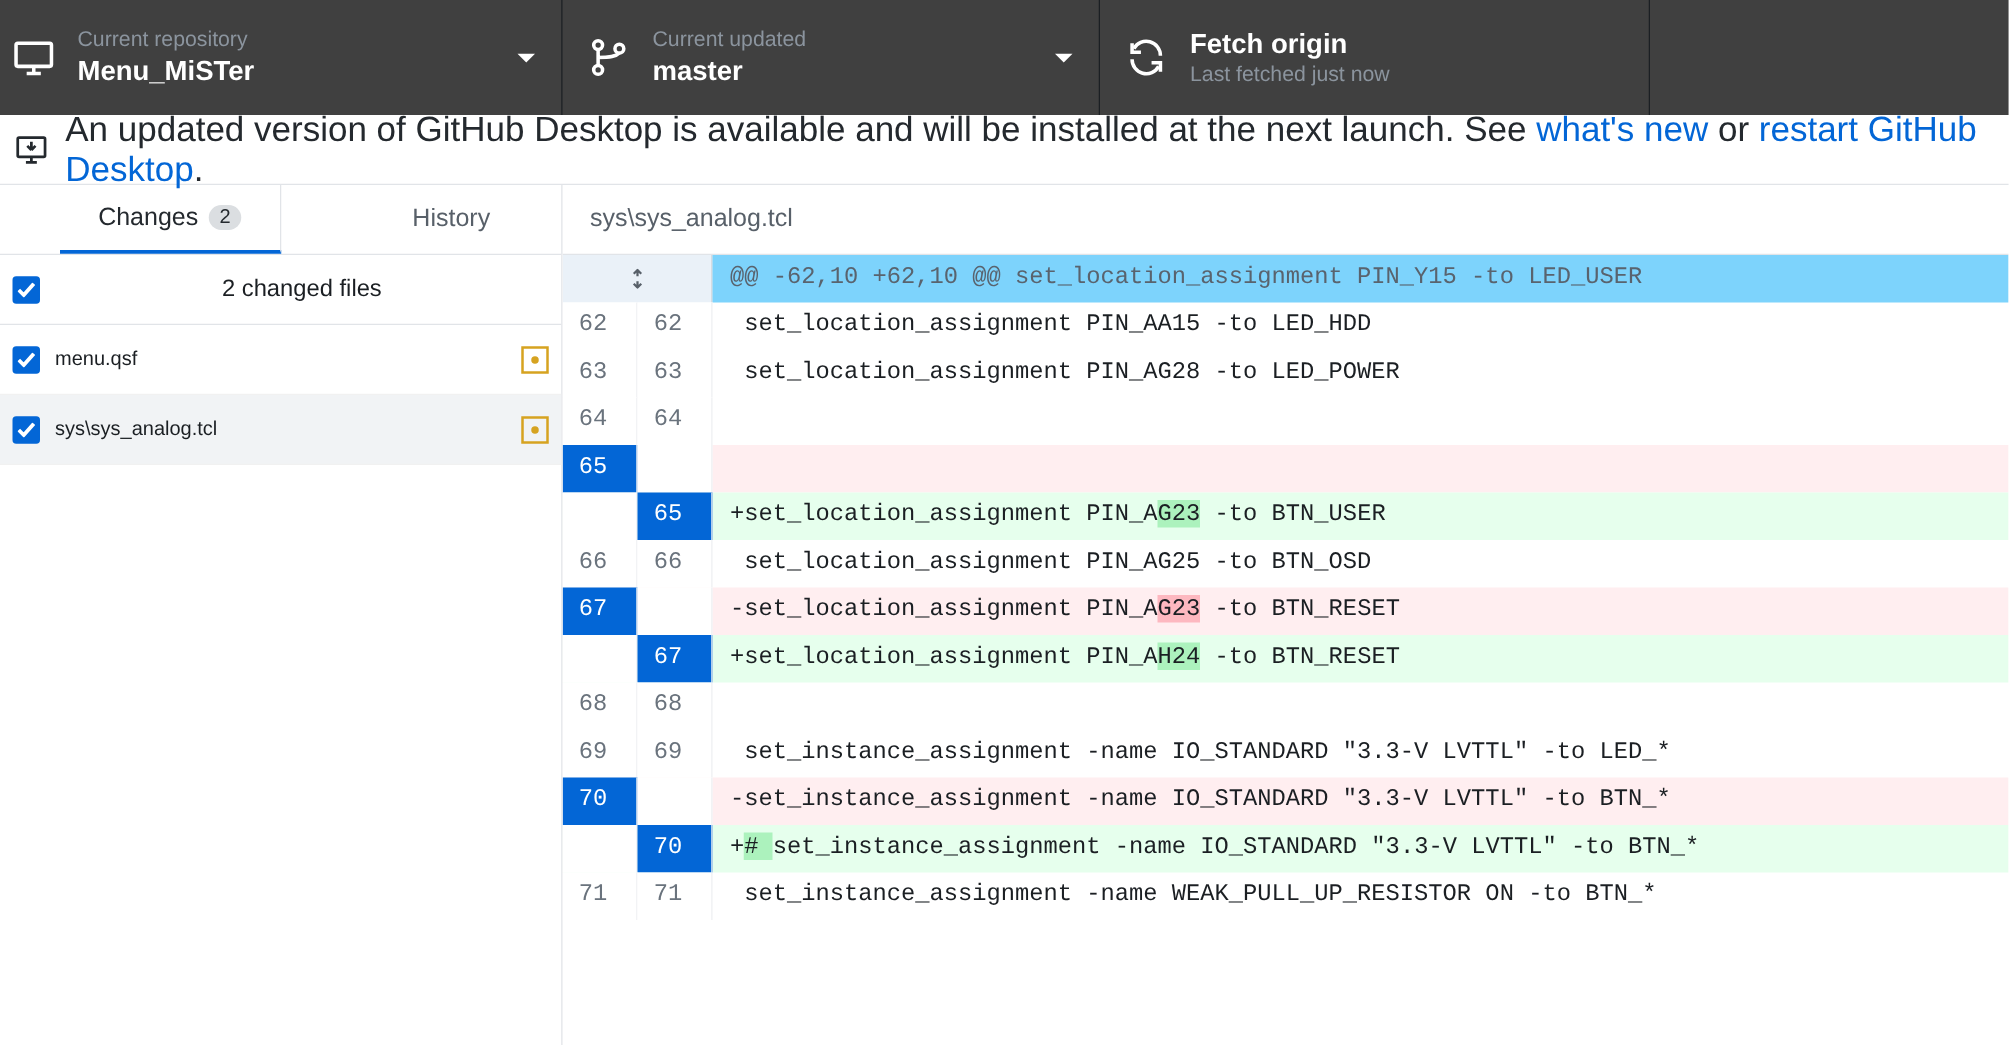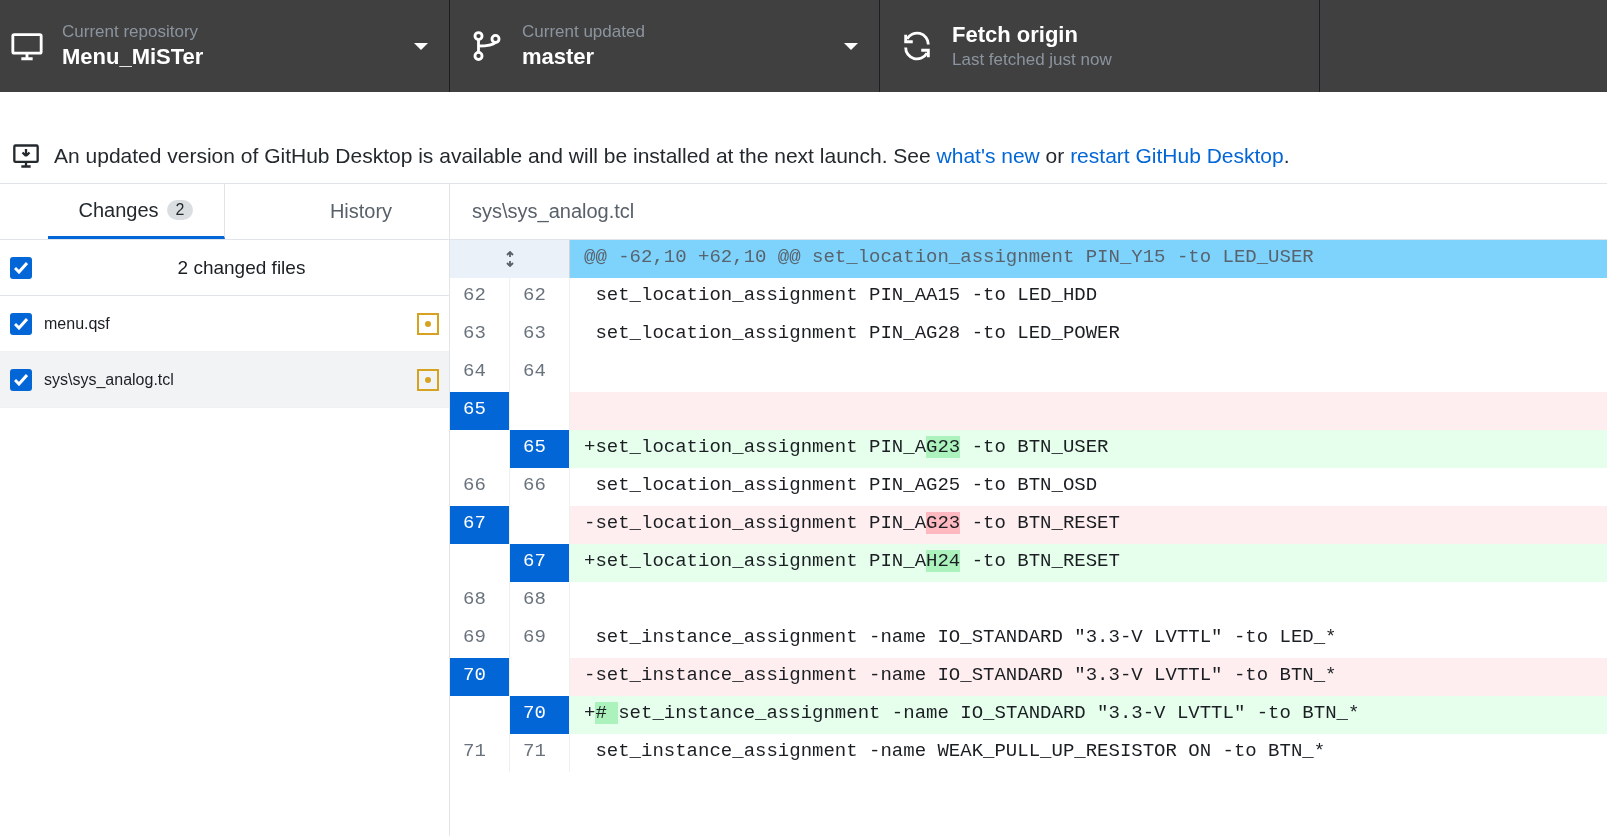--- a/index.html
+++ b/index.html
@@ -12,21 +12,21 @@
   .tool-item .icon svg { width: 34px; height: 34px; stroke:#fff; fill:none;}
   .tool-text .label { font-size: 17px; color: #8b949e; line-height: 1.3; }
   .tool-text .value { font-size: 22px; font-weight: 600; color: #fff; line-height: 1.3;}
   .tool-caret { margin-left: auto; padding-left: 30px;}
   .tool-caret svg { width: 16px; height:10px; fill:#fff;}
   .tool-repo { width: 450px; padding-left: 10px;}
   .tool-branch { width: 430px;}
   .tool-fetch { width: 440px;}
 
   
-  .banner { display:flex; align-items:center; height: 56px; padding: 4px 12px; border-bottom:1px solid #e1e4e8; font-size: 21px; color:#24292e;margin-top:36px;}
+  .banner { display:flex; align-items:center; height: 56px; padding: 4px 12px; border-bottom:1px solid #e1e4e8; font-size: 28px; color:#24292e;}
   .banner svg { width:28px; height:28px; stroke:#24292e; fill:none; margin-right:14px;}
   .banner a { color:#0366d6; text-decoration:none; cursor:pointer;}
 
   
   .content { display:flex; height: calc(100% - 92px - 56px);}
 
   
   .sidebar { width: 450px; border-right:1px solid #e1e4e8; display:flex; flex-direction:column;}
   .tabs { display:flex; height:56px; border-bottom:1px solid #e1e4e8;}
   .tab { flex:1; display:flex; align-items:center; justify-content:center; font-size:20px; color:#586069; cursor:pointer; border-right:1px solid #e1e4e8; gap:8px;margin-left:48px;}

